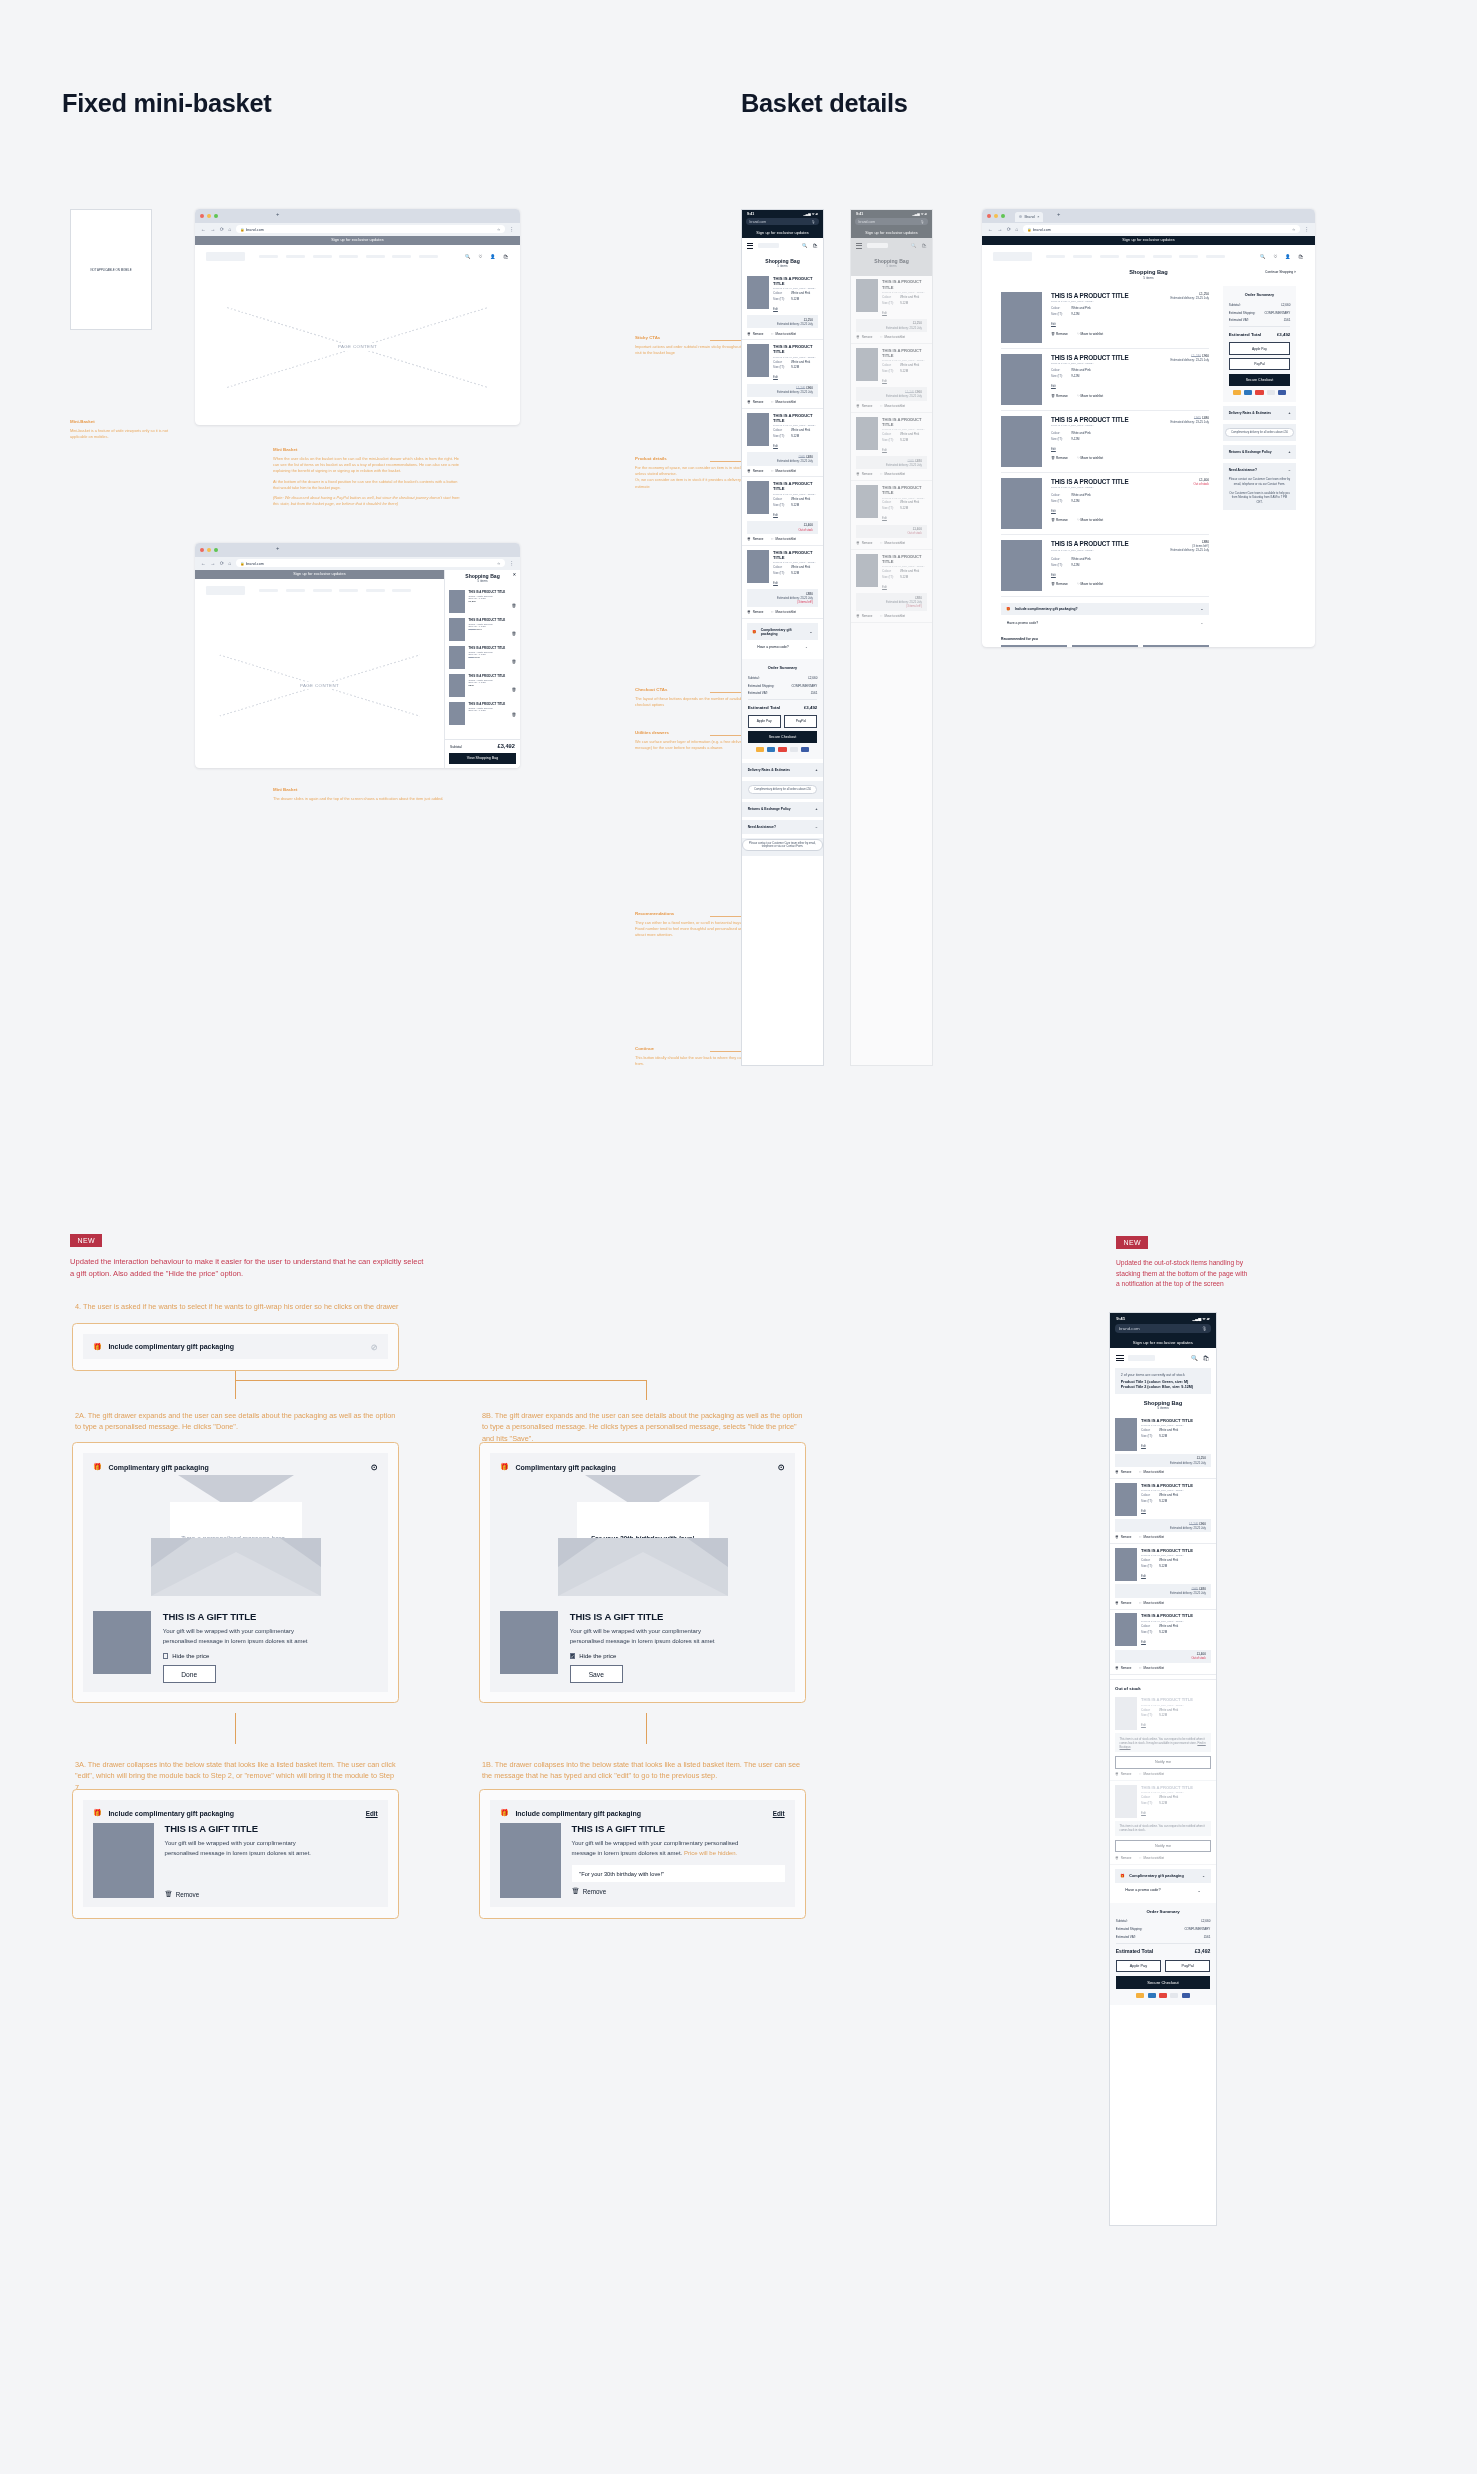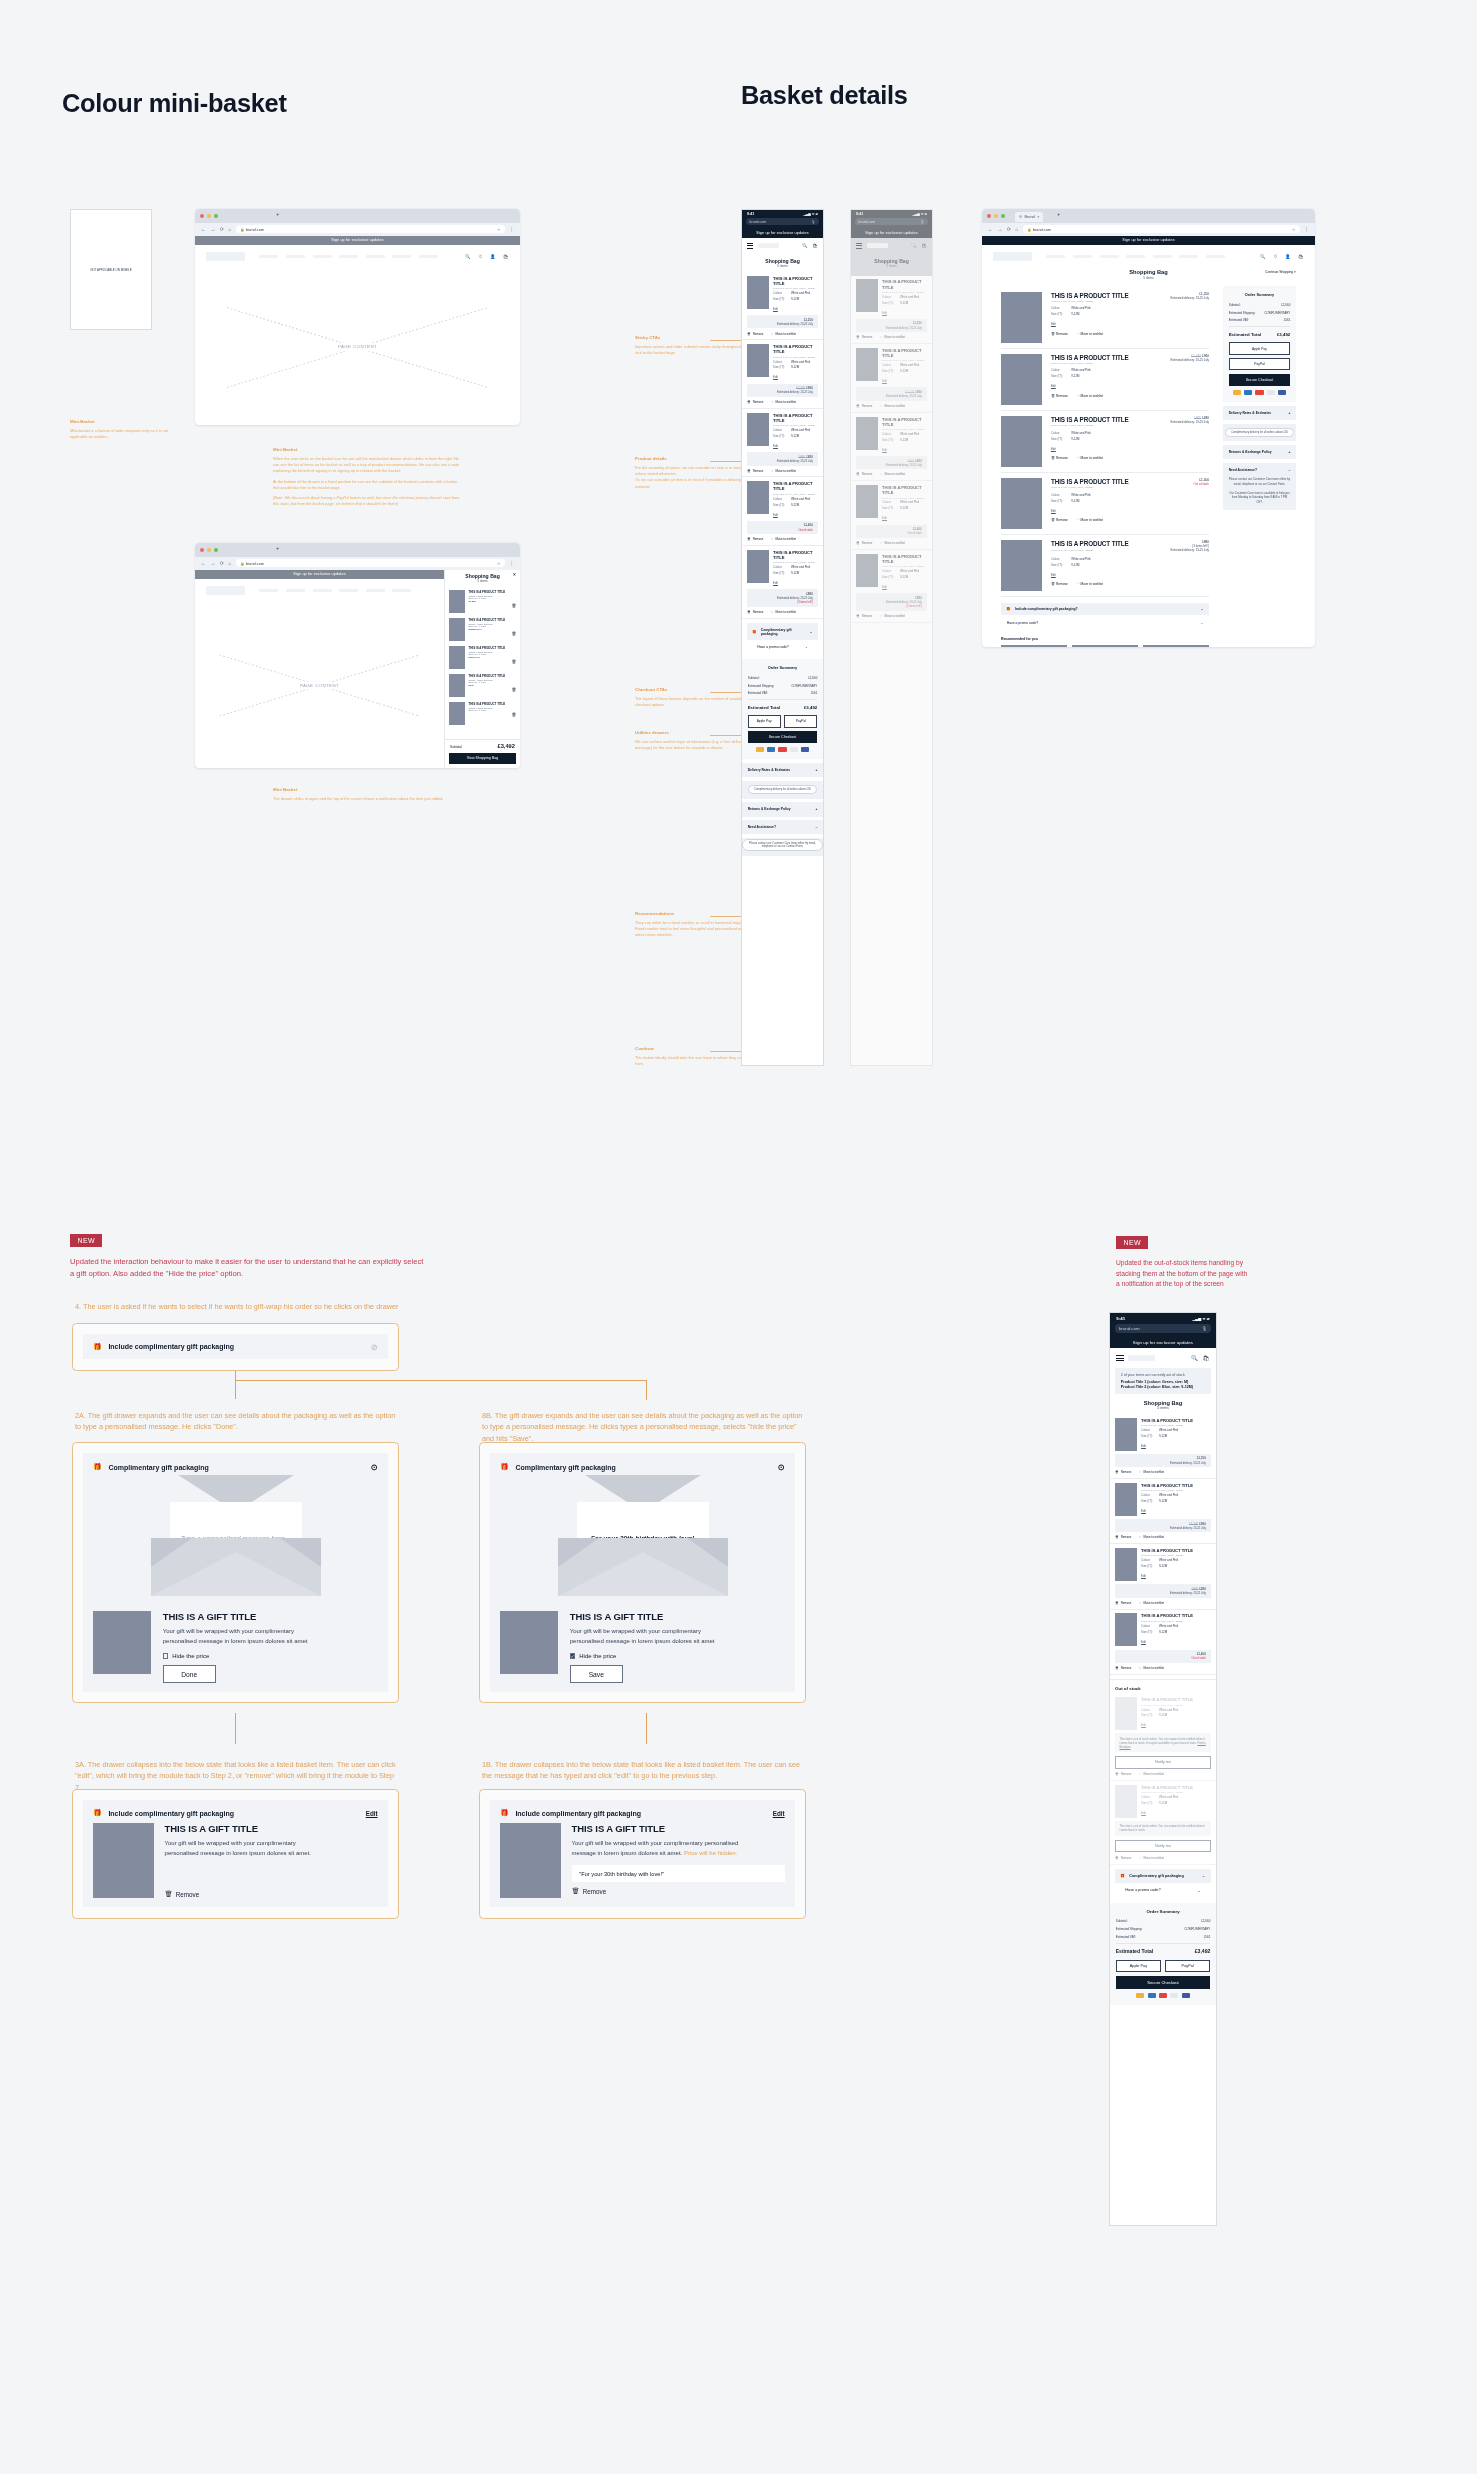--- a/index.html
+++ b/index.html
@@ -113,22 +113,22 @@
   .gcheck { font-size: 6px; margin-top: 6.3px; display: flex; align-items: center; gap: 3.8px; }
   .gbox { width: 5.7px; height: 5.7px; border: 0.6px solid #667085; display: inline-block; }
   .gbtn { border: 0.6px solid #667085; background: #fff; width: 53px; text-align: center; padding: 4.4px 0; font-size: 6.7px; margin-top: 6.3px; }
   .gcollapse { display: flex; gap: 10.2px; margin-top: 6.3px; }
   .quote { background: #fff; padding: 5.7px 7.6px; font-size: 5.7px; margin-top: 6.3px; }
   .arrow-v { width: 0.6px; background: #e0a15c; }
 </style>
 </head>
 <body>
 
-<div class="abs sec-title" style="left:62px;top:89px;">Colour mini-basket</div>
-<div class="abs sec-title" style="left:741px;top:81px;">Basket details</div>
+<div class="abs sec-title" style="left:62px;top:89px;">Fixed mini-basket</div>
+<div class="abs sec-title" style="left:741px;top:89px;">Basket details</div>
 
 <div class="abs" style="left:70px;top:209px;width:82px;height:121px;background:#fff;border:0.6px solid #d9dde3;display:flex;align-items:center;justify-content:center;">
   <span style="font-size:2.9px;color:#344054;">NOT APPLICABLE ON MOBILE</span>
 </div>
 <div class="abs anno" style="left:70px;top:419px;width:111px;">
   <h5>Mini-Basket</h5>
   <p>Mini-basket is a feature of wide viewports only so it is not applicable on mobiles.</p>
 </div>
 
 <div class="abs browser" style="left:195px;top:209px;width:325px;height:216px;display:flex;flex-direction:column;">

